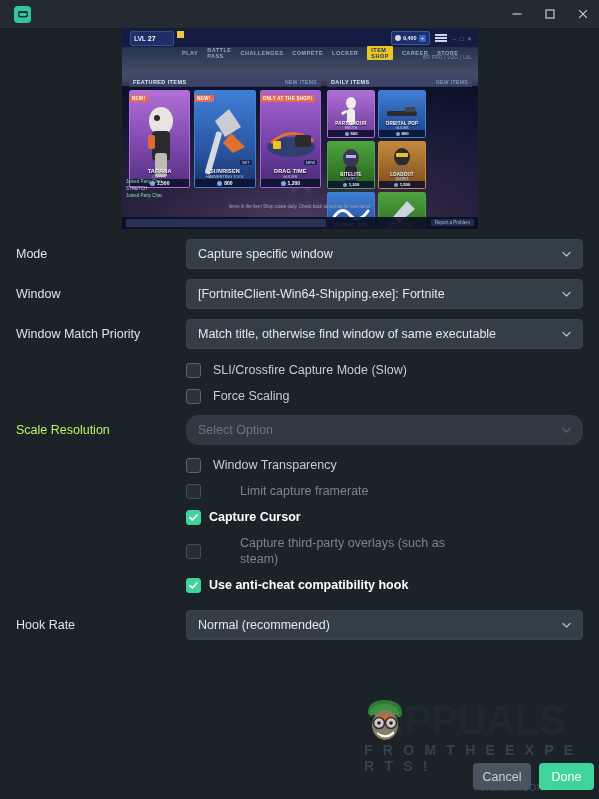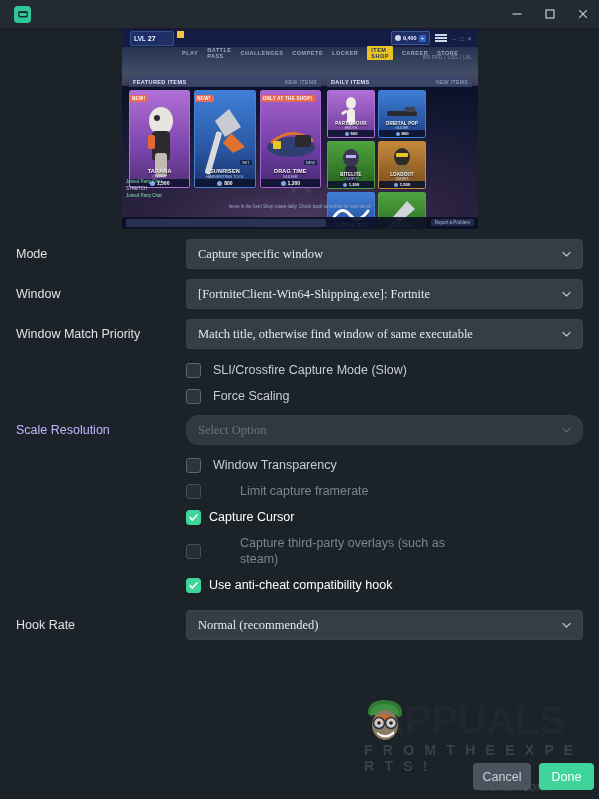--- a/index.html
+++ b/index.html
@@ -167,28 +167,28 @@
     font-size:34px;color:rgba(120,130,175,.18);font-weight:bold;letter-spacing:-2px;
   }
 
   
   .form{position:absolute;left:0;top:229px;width:599px;}
   .row{position:relative;display:flex;align-items:center;min-height:20px;}
   .lbl{
     width:186px;box-sizing:border-box;padding-left:16px;
     font-size:12.5px;color:#dfe3e8;flex:0 0 auto;
   }
-  .lbl.dim{color:#c4b5fd;}
+  .lbl.dim{color:#bef264;}
   .ctrl{flex:1 1 auto;padding-right:16px;}
 
   .select{
     position:relative;height:30px;border:1px solid #3b444d;border-radius:4px;
     background:#343e47;display:flex;align-items:center;
     padding:0 28px 0 11px;box-sizing:border-box;
-    font-size:12.5px;color:#e4e8ec;font-family:Liberation Serif, serif;
+    font-size:12.5px;color:#e4e8ec;
   }
   .select .val{white-space:nowrap;overflow:hidden;text-overflow:ellipsis;}
   .select .chev{
     position:absolute;right:10px;top:50%;transform:translateY(-50%);
     width:11px;height:11px;color:#b5bec7;
   }
   .select.disabled{background:#2e3views;border-radius:12px;}
   .select.disabled{background:#303841;border-color:#343d46;}
   .select.disabled .val{color:#6c757e;}
   .select.disabled .chev{color:#5d666f;}
@@ -202,21 +202,21 @@
   .cb.checked{
     background:#3ed49a;border-color:#3ed49a;
     display:flex;align-items:center;justify-content:center;
   }
   .cb.checked svg{display:block;}
   .cb.dim{border-color:#454f59;background:#262d35;}
   .cblabel{
     margin-left:12px;font-size:12.5px;color:#c6cdd4;line-height:16px;
     max-width:300px;
   }
-  .cblabel.on{color:#ffffff;font-weight:normal;margin-left:8px;}
+  .cblabel.on{color:#ffffff;font-weight:bold;margin-left:8px;}
   .cblabel.dim{color:#7c858e;margin-left:39px;}
 
   
   .wm{
     position:absolute;left:362px;top:696px;width:215px;height:60px;
     pointer-events:none;
   }
   .wm-text{
     position:absolute;left:14px;top:4px;
     font-size:41px;font-weight:bold;letter-spacing:-1px;

